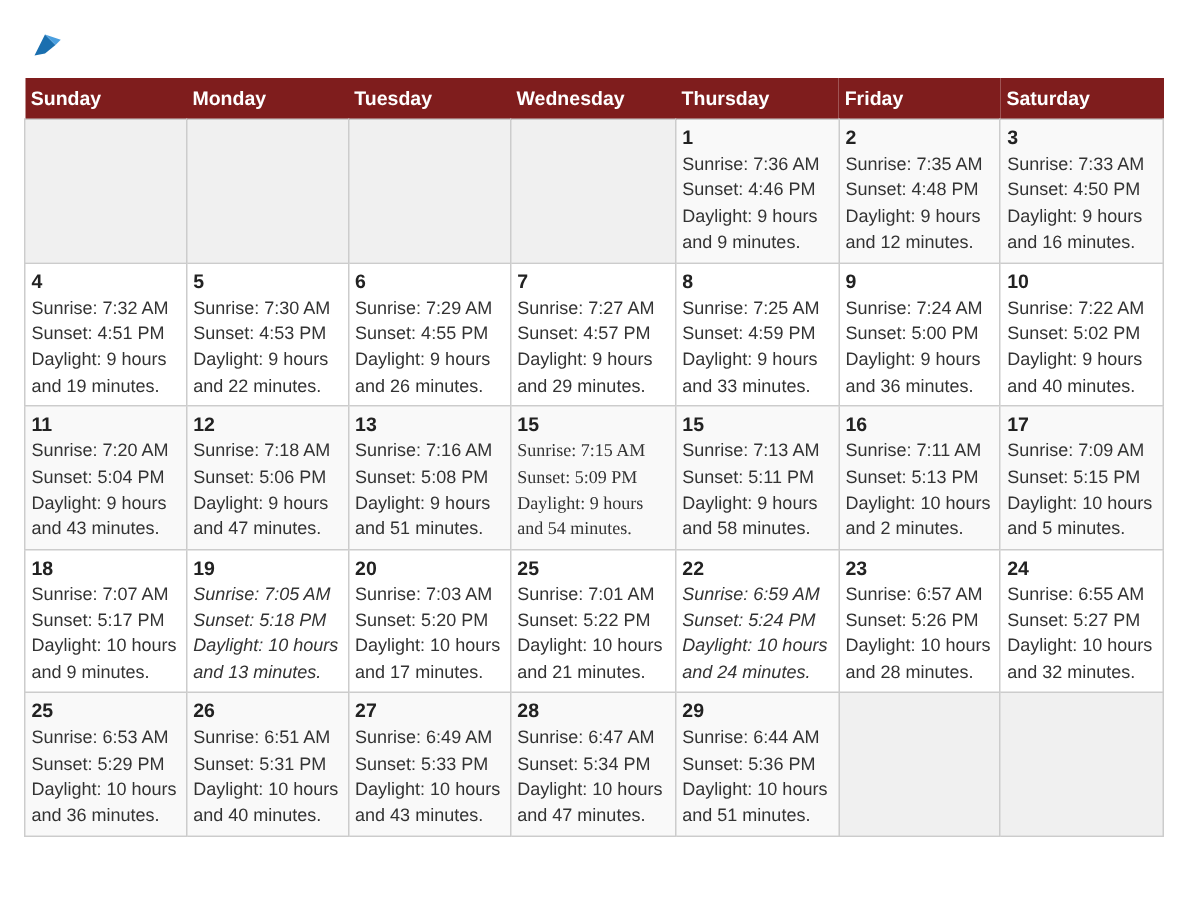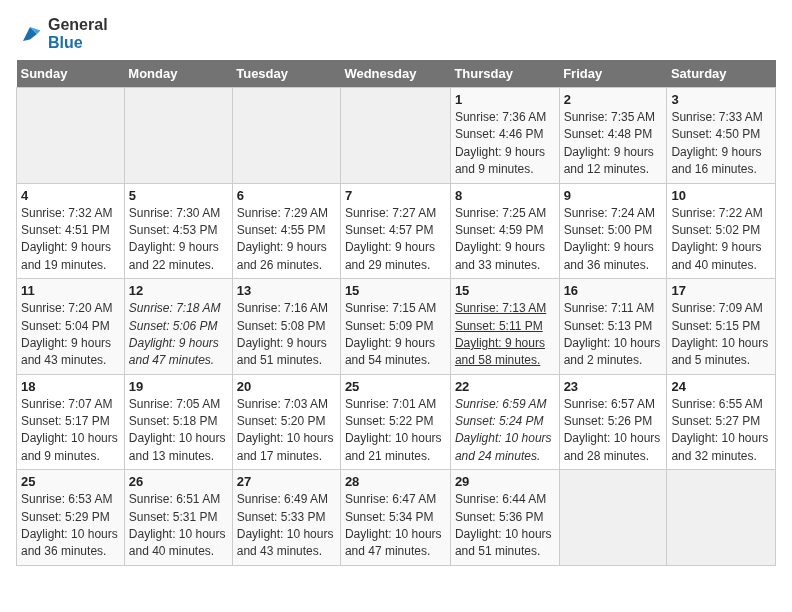--- a/index.html
+++ b/index.html
@@ -36,21 +36,21 @@
     .cal-subtitle {
       font-size: 16px;
       color: #444;
     }
     table {
       width: 100%;
       border-collapse: collapse;
       font-size: 11px;
     }
     thead tr th {
-      background-color: #737373;
+      background-color: #7f1d1d;
       color: #fff;
       padding: 6px 4px;
       text-align: left;
       font-size: 13px;
       font-weight: bold;
       margin-left: 28px;
     }
     tbody tr td {
       border: 1px solid #ccc;
       vertical-align: top;
@@ -83,24 +83,20 @@
   </style>
 </head>
 <body>
 
 <div class="header-section">
   <div class="logo">
     <svg class="logo-bird" viewBox="0 0 40 40" xmlns="http://www.w3.org/2000/svg">
       <polygon points="10,30 20,10 30,20 20,28" fill="#1a6faf"></polygon>
       <polygon points="20,10 35,15 30,20" fill="#4a9fdf"></polygon>
     </svg>
-    <div>
-      <div style="font-size:16px;font-weight:bold;color:#333;">General</div>
-      <div style="font-size:16px;font-weight:bold;color:#1a6faf;">Blue</div>
-    </div>
   </div>
   <div class="title-block">
     <div class="cal-title"></div>
     <div class="cal-subtitle"></div>
   </div>
 </div>
 
 <table>
   <thead>
     <tr>
@@ -184,39 +180,39 @@
       </tr>
       <tr>
         <td>
           <span class="day-number">11</span>
           <div class="day-info" style="white-space: pre-line;">Sunrise: 7:20 AM
 Sunset: 5:04 PM
 Daylight: 9 hours and 43 minutes.</div>
         </td>
         <td>
           <span class="day-number">12</span>
-          <div class="day-info" style="white-space: pre-line; font-style: italic;">Sunrise: 7:18 AM
+          <div class="day-info" style="white-space: pre-line;">Sunrise: 7:18 AM
 Sunset: 5:06 PM
 Daylight: 9 hours and 47 minutes.</div>
         </td>
         <td>
           <span class="day-number">13</span>
           <div class="day-info" style="white-space: pre-line;">Sunrise: 7:16 AM
 Sunset: 5:08 PM
 Daylight: 9 hours and 51 minutes.</div>
         </td>
         <td>
           <span class="day-number">15</span>
-          <div class="day-info" style="white-space: pre-line;">Sunrise: 7:15 AM
+          <div class="day-info" style="white-space: pre-line; font-family: Liberation Serif, serif;">Sunrise: 7:15 AM
 Sunset: 5:09 PM
 Daylight: 9 hours and 54 minutes.</div>
         </td>
         <td>
           <span class="day-number">15</span>
-          <div class="day-info" style="white-space: pre-line; text-decoration: underline;">Sunrise: 7:13 AM
+          <div class="day-info" style="white-space: pre-line;">Sunrise: 7:13 AM
 Sunset: 5:11 PM
 Daylight: 9 hours and 58 minutes.</div>
         </td>
         <td>
           <span class="day-number">16</span>
           <div class="day-info" style="white-space: pre-line;">Sunrise: 7:11 AM
 Sunset: 5:13 PM
 Daylight: 10 hours and 2 minutes.</div>
         </td>
         <td>
@@ -228,21 +224,21 @@
       </tr>
       <tr>
         <td>
           <span class="day-number">18</span>
           <div class="day-info" style="white-space: pre-line;">Sunrise: 7:07 AM
 Sunset: 5:17 PM
 Daylight: 10 hours and 9 minutes.</div>
         </td>
         <td>
           <span class="day-number">19</span>
-          <div class="day-info" style="white-space: pre-line;">Sunrise: 7:05 AM
+          <div class="day-info" style="white-space: pre-line; font-style: italic;">Sunrise: 7:05 AM
 Sunset: 5:18 PM
 Daylight: 10 hours and 13 minutes.</div>
         </td>
         <td>
           <span class="day-number">20</span>
           <div class="day-info" style="white-space: pre-line;">Sunrise: 7:03 AM
 Sunset: 5:20 PM
 Daylight: 10 hours and 17 minutes.</div>
         </td>
         <td>

